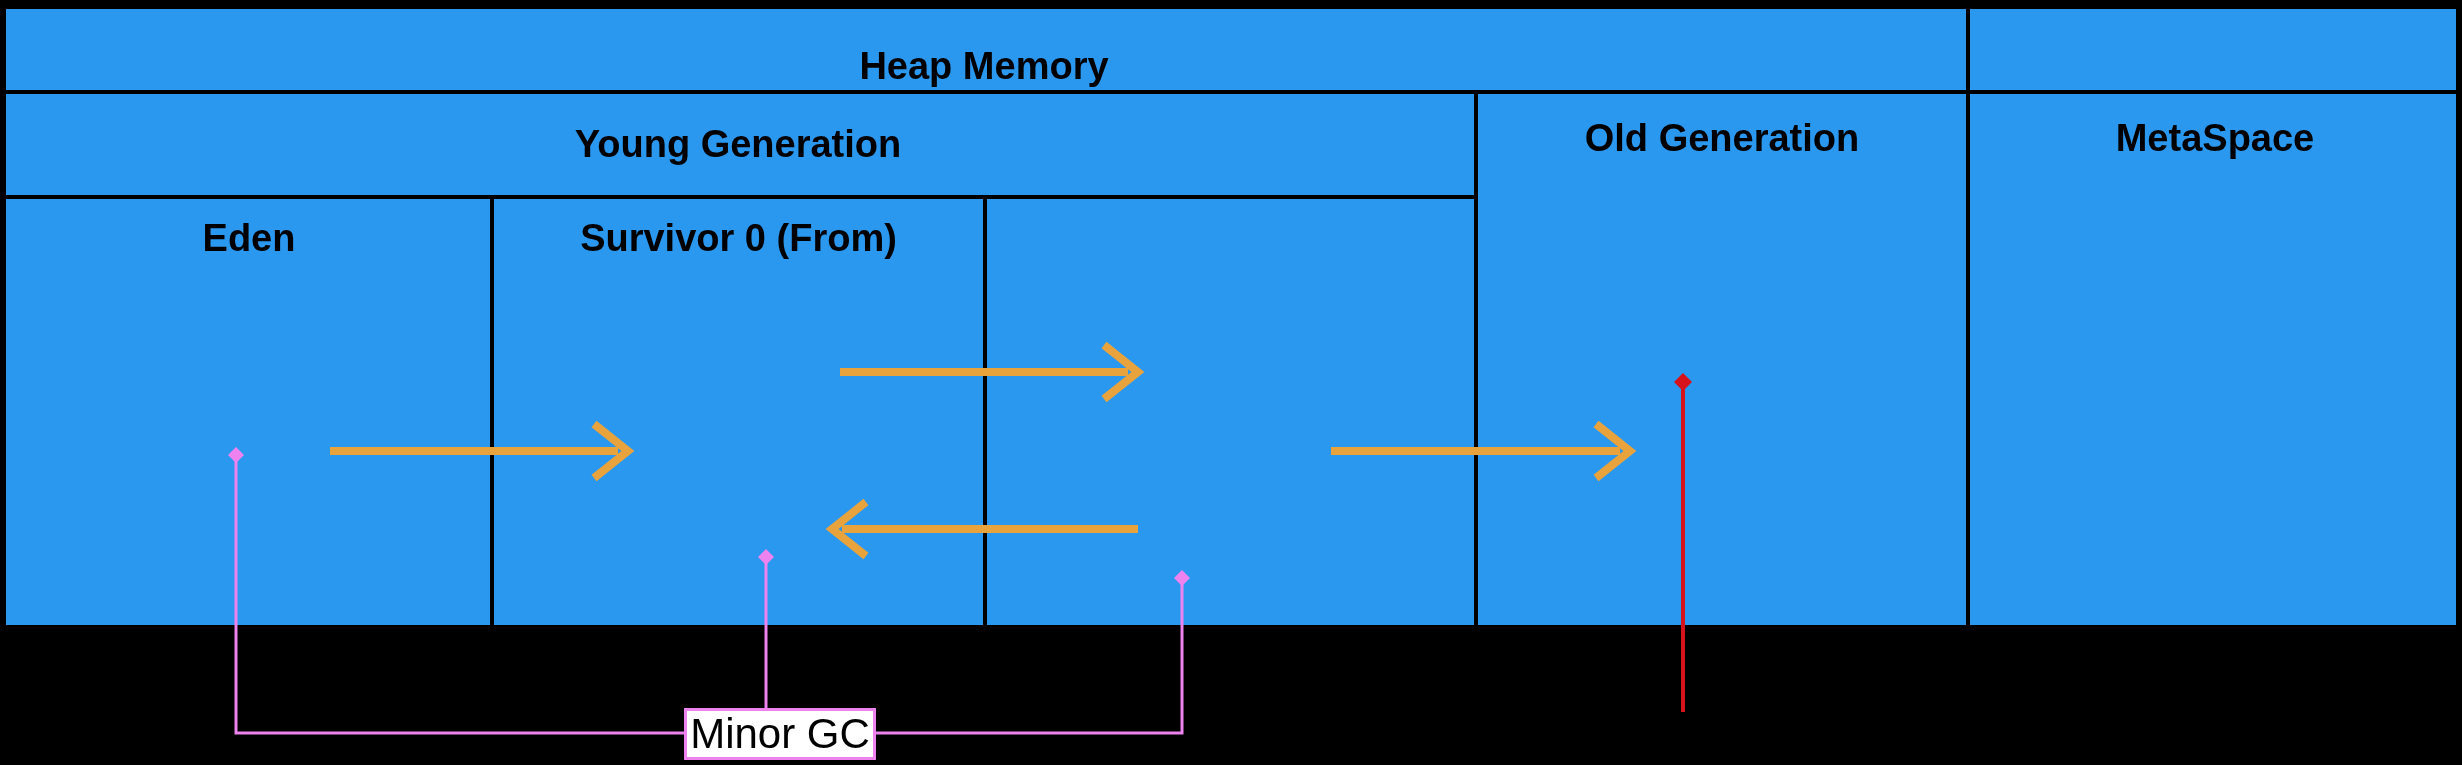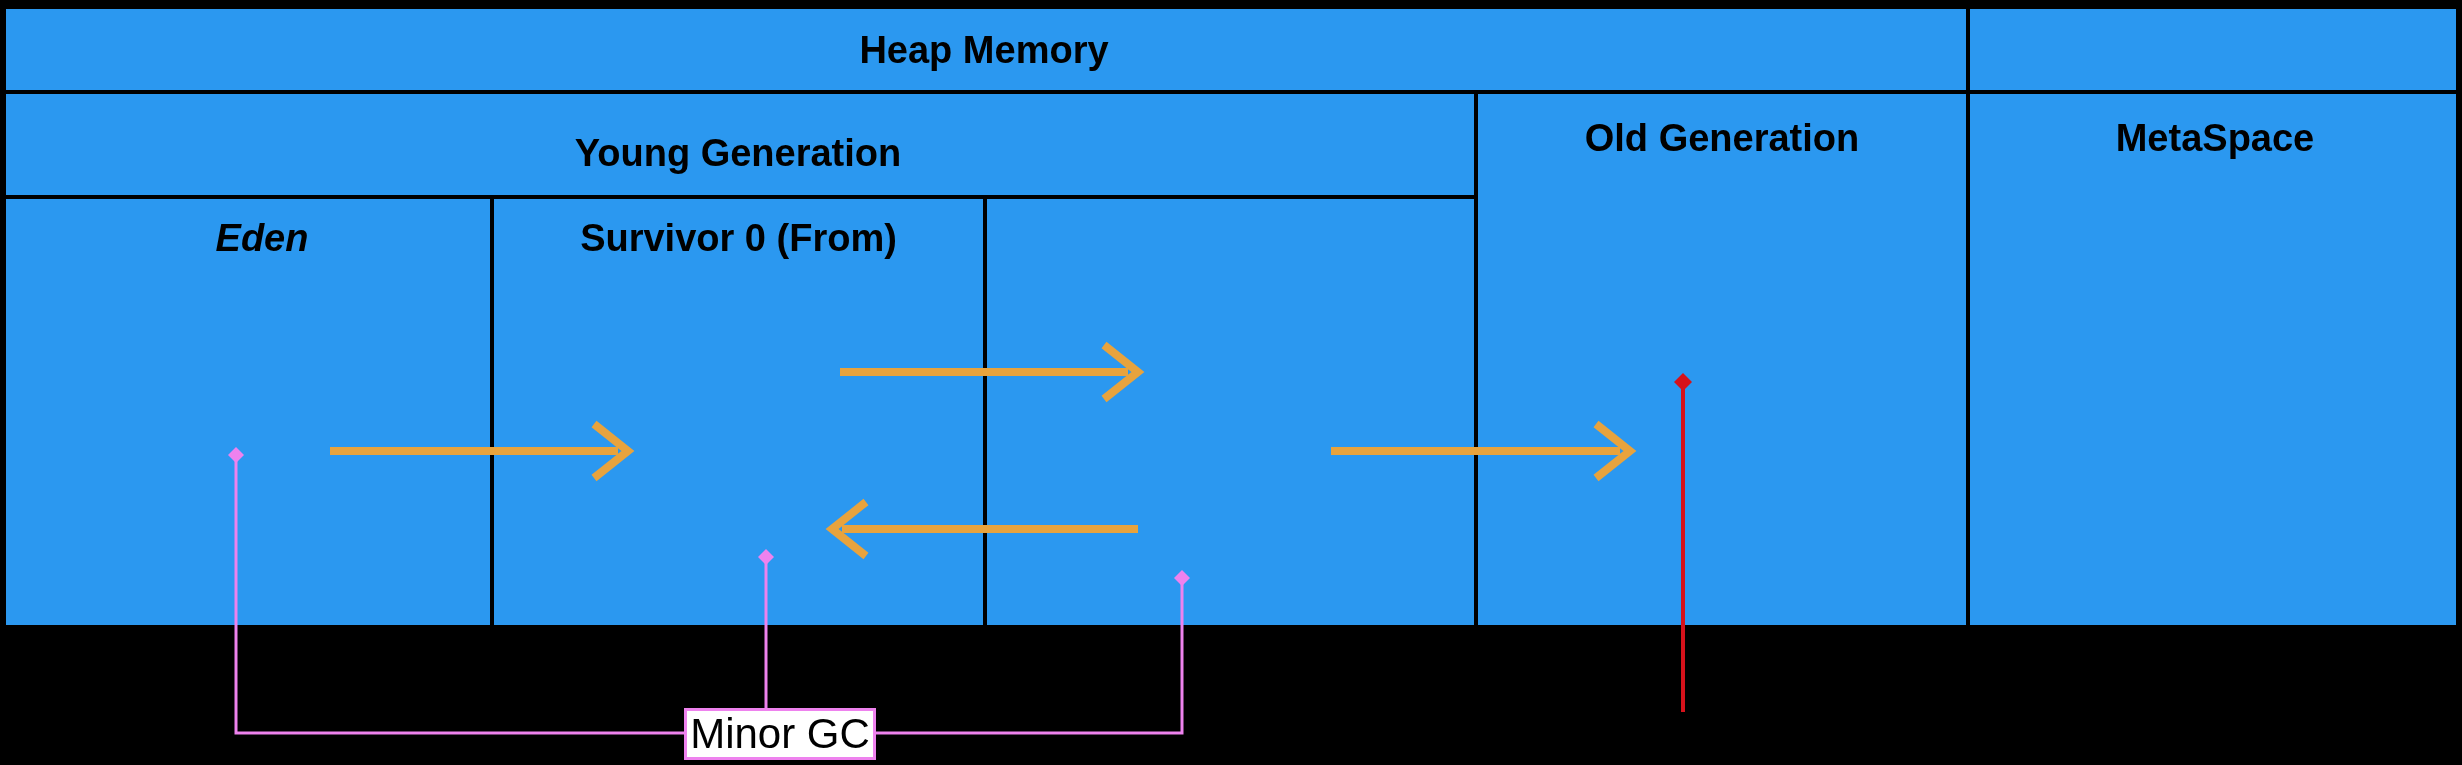--- a/index.html
+++ b/index.html
@@ -61,25 +61,25 @@
 
   <div class="blue-bg"></div>
 
   <div class="bline" style="left:2px;  top:90px;  width:2458px; height:4px;"></div>
   <div class="bline" style="left:2px;  top:195px; width:1476px; height:4px;"></div>
   <div class="bline" style="left:490px;  top:195px; width:4px; height:434px;"></div>
   <div class="bline" style="left:983px;  top:195px; width:4px; height:434px;"></div>
   <div class="bline" style="left:1474px; top:90px;  width:4px; height:539px;"></div>
   <div class="bline" style="left:1966px; top:5px;   width:4px; height:624px;"></div>
 
-  <div class="cell-label" style="left:2px;    top:28px;  width:1964px;">Heap Memory</div>
-  <div class="cell-label" style="left:2px;    top:122px; width:1472px;margin-top:9px;">Young Generation</div>
+  <div class="cell-label" style="left:2px;    top:44px;  width:1964px;">Heap Memory</div>
+  <div class="cell-label" style="left:2px;    top:122px; width:1472px;">Young Generation</div>
   <div class="cell-label" style="left:1478px; top:116px; width:488px;">Old Generation</div>
   <div class="cell-label" style="left:1970px; top:116px; width:490px;text-align:center;">MetaSpace</div>
-  <div class="cell-label" style="left:18px;    top:216px; width:488px;font-style:italic;">Eden</div>
+  <div class="cell-label" style="left:5px;    top:216px; width:488px;">Eden</div>
   <div class="cell-label" style="left:494px;  top:216px; width:489px;">Survivor 0 (From)</div>
 
   <svg class="svg-overlay" viewBox="0 0 2462 765">
 
     <g>
       <line x1="330" y1="451" x2="618" y2="451" stroke="#E8A33D" stroke-width="8"></line>
       <polyline points="594,424 628,451 594,478" fill="none" stroke="#E8A33D" stroke-width="8"></polyline>
     </g>
     <g>
       <line x1="840" y1="372" x2="1128" y2="372" stroke="#E8A33D" stroke-width="8"></line>

